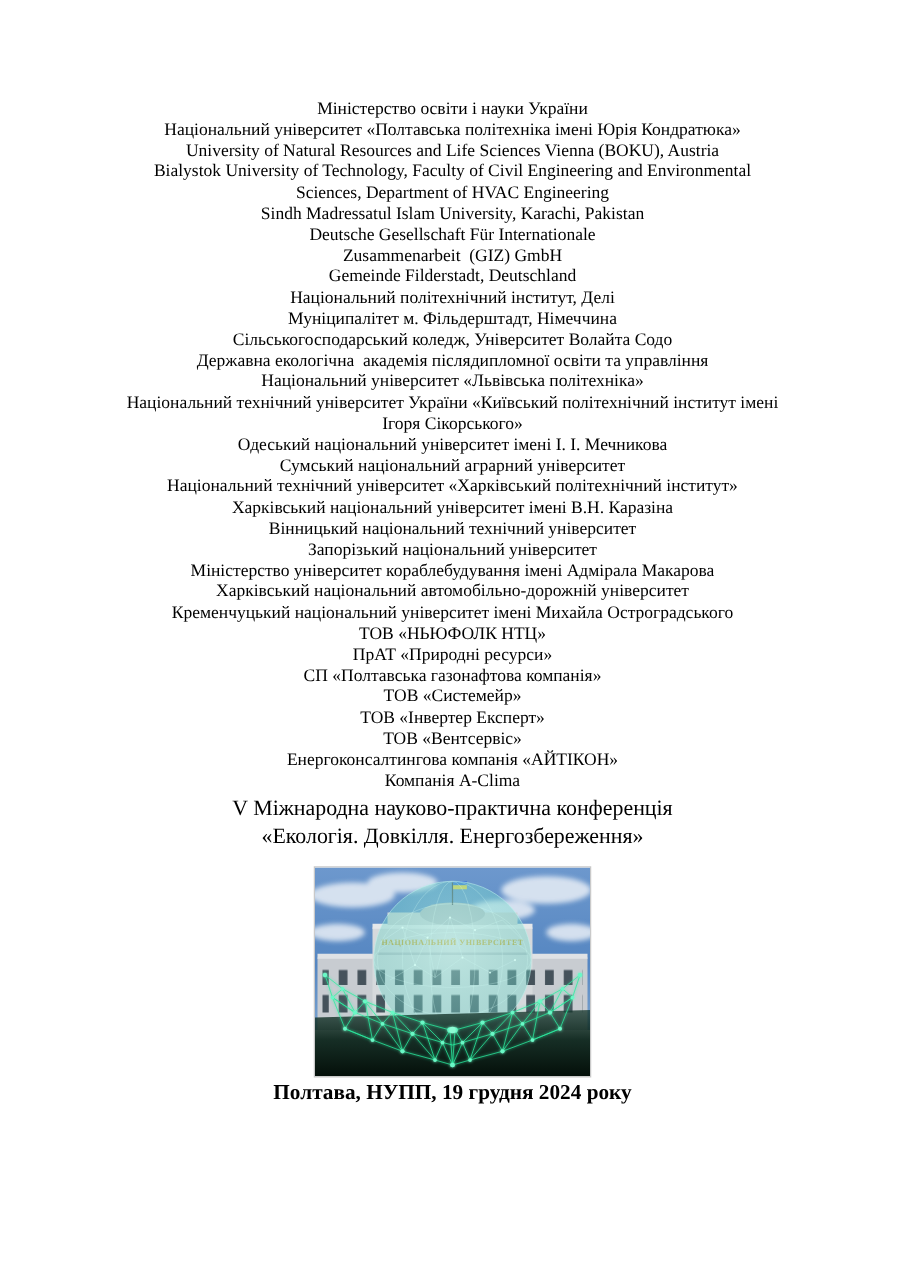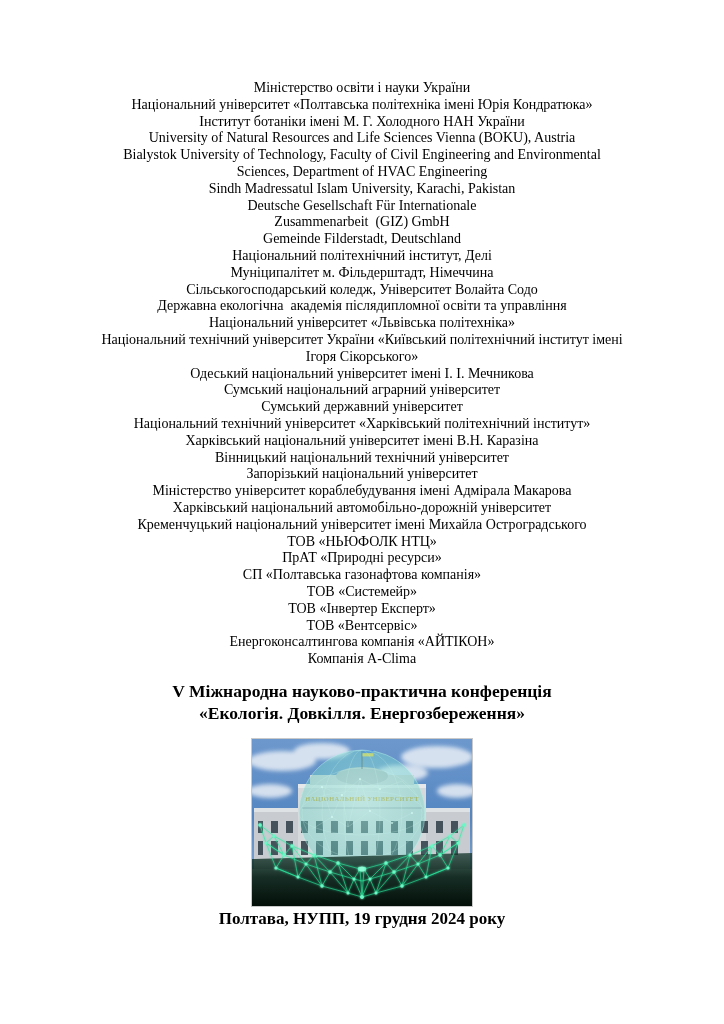--- a/index.html
+++ b/index.html
@@ -20,24 +20,24 @@
     color: #000000;
     overflow: hidden;
   }
   .organizers { margin: 0 30px; }
   .org-line {
     font-size: 14px;
     line-height: 16.8px;
     white-space: pre-wrap;
   }
   .conf-title {
-    margin: 12px 0 0 0;
+    margin: 1px 0 0 0;
     font-size: 17.5px;
     line-height: 22px;
-    font-weight: bold;
+    font-weight: normal;
   }
   .illustration {
     width: 220px;
     height: 167px;
     margin: 14px auto 0 auto;
     border: 1px solid #c9c9c9;
     box-sizing: content-box;
   }
   .illustration svg { display: block; }
   .footer-line {
@@ -50,21 +50,20 @@
 <body>
 
 <div class="page">
 
   <div class="organizers">
 
       <div class="org-line">Міністерство освіти і науки України</div>
 
       <div class="org-line">Національний університет «Полтавська політехніка імені Юрія Кондратюка»</div>
 
-      <div class="org-line">Інститут ботаніки імені М. Г. Холодного НАН України</div>
 
       <div class="org-line">University of Natural Resources and Life Sciences Vienna (BOKU), Austria</div>
 
       <div class="org-line">Bialystok University of Technology, Faculty of Civil Engineering and Environmental</div>
 
       <div class="org-line">Sciences, Department of HVAC Engineering</div>
 
       <div class="org-line">Sindh Madressatul Islam University, Karachi, Pakistan</div>
 
       <div class="org-line">Deutsche Gesellschaft Für Internationale</div>
@@ -84,21 +83,20 @@
       <div class="org-line">Національний університет «Львівська політехніка»</div>
 
       <div class="org-line">Національний технічний університет України «Київський політехнічний інститут імені</div>
 
       <div class="org-line">Ігоря Сікорського»</div>
 
       <div class="org-line">Одеський національний університет імені І. І. Мечникова</div>
 
       <div class="org-line">Сумський національний аграрний університет</div>
 
-      <div class="org-line">Сумський державний університет</div>
 
       <div class="org-line">Національний технічний університет «Харківський політехнічний інститут»</div>
 
       <div class="org-line">Харківський національний університет імені В.Н. Каразіна</div>
 
       <div class="org-line">Вінницький національний технічний університет</div>
 
       <div class="org-line">Запорізький національний університет</div>
 
       <div class="org-line">Міністерство університет кораблебудування імені Адмірала Макарова</div>

